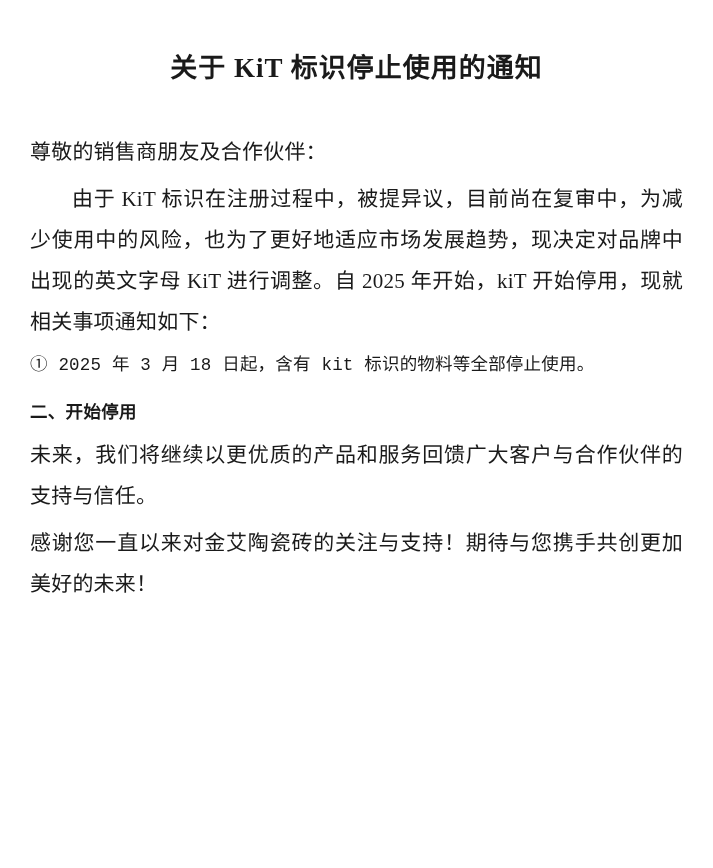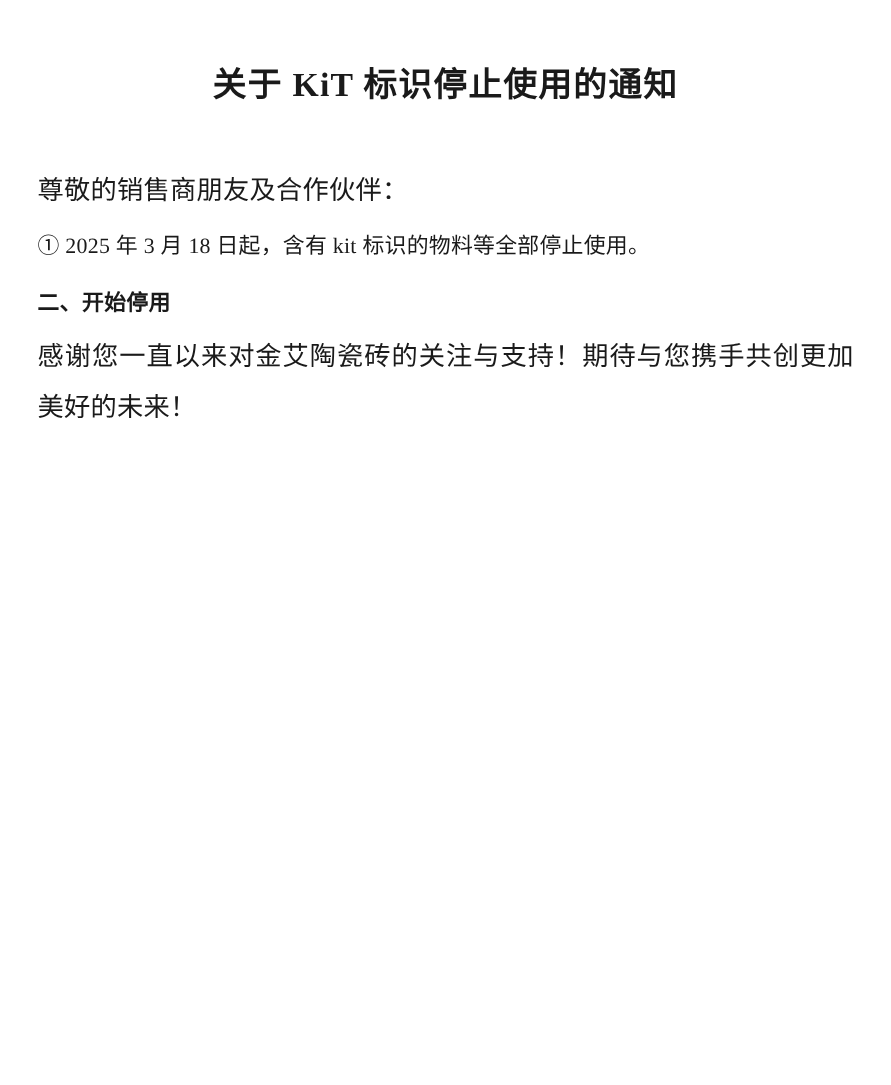--- a/index.html
+++ b/index.html
@@ -49,20 +49,21 @@
     font-weight: bold;
     line-height: 1.95;
     margin: 12px 0 6px 0;
     letter-spacing: 0.3px;
   }
   .list-item {
     font-size: 17.5px;
     line-height: 1.95;
     margin: 0 0 6px 0;
     letter-spacing: 0.2px;
+    font-family: Liberation Mono, monospace;
   }
   .sign-block {
     margin-top: 52px;
     text-align: right;
     padding-right: 62px;
   }
   .sign-company {
     font-size: 17.5px;
     line-height: 2.0;
     letter-spacing: 0.4px;
@@ -78,22 +79,24 @@
 <body>
 
 <div class="page">
 
   <h1 class="doc-title">关于 KiT 标识停止使用的通知</h1>
 
   <div class="body-block">
 
     <p class="para">尊敬的销售商朋友及合作伙伴：</p>
 
+    <p class="para indent">由于 KiT 标识在注册过程中，被提异议，目前尚在复审中，为减少使用中的风险，也为了更好地适应市场发展趋势，现决定对品牌中出现的英文字母 KiT 进行调整。自 2025 年开始，kiT 开始停用，现就相关事项通知如下：</p>
 
     <p class="list-item">① 2025 年 3 月 18 日起，含有 kit 标识的物料等全部停止使用。</p>
 
     <div class="section-head">二、开始停用</div>
+    <p class="para">未来，我们将继续以更优质的产品和服务回馈广大客户与合作伙伴的支持与信任。</p>
     <p class="para">感谢您一直以来对金艾陶瓷砖的关注与支持！期待与您携手共创更加美好的未来！</p>
 
   </div>
 
 
 </div>
 
 </body></html>

